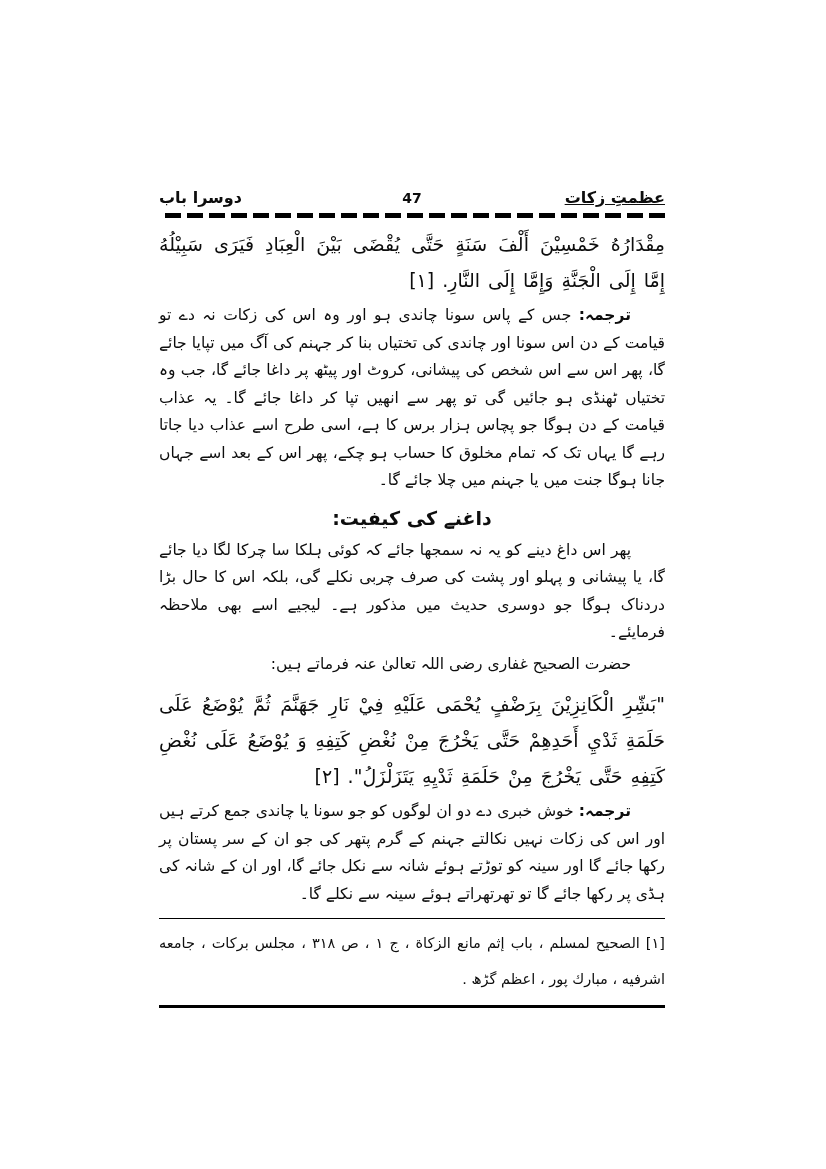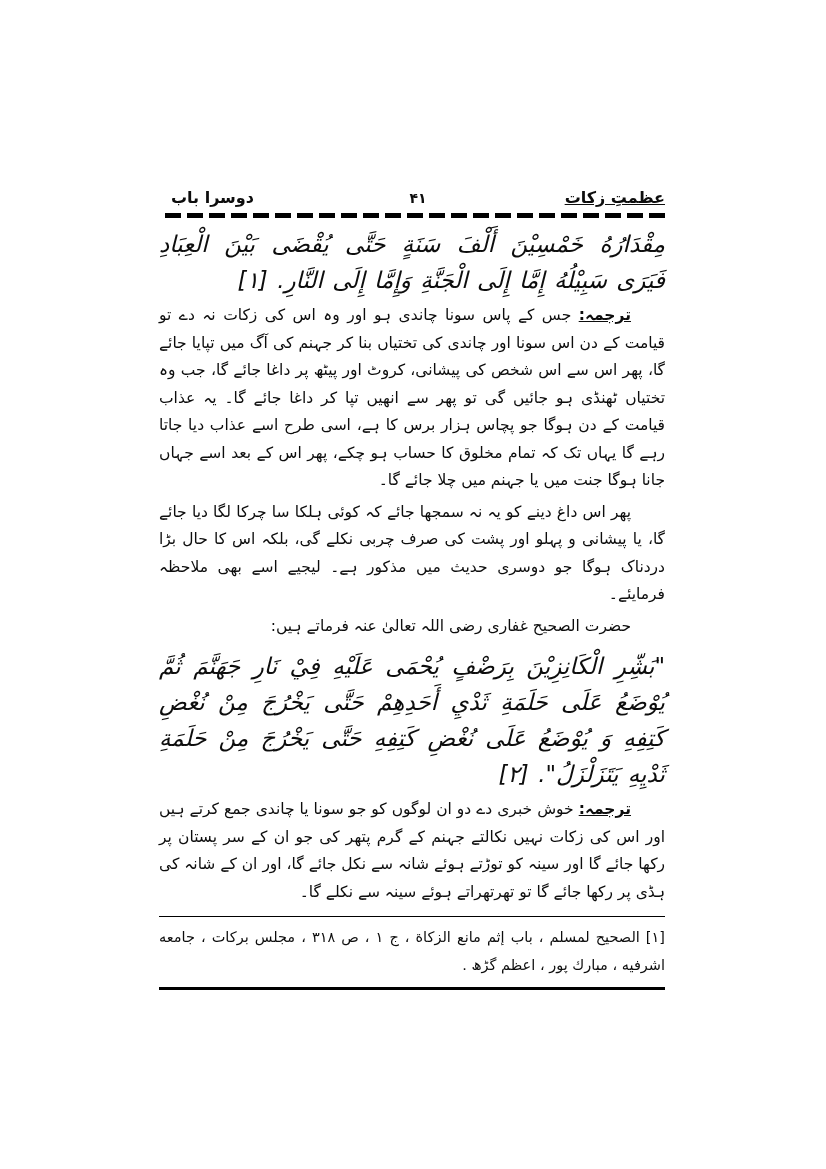--- a/index.html
+++ b/index.html
@@ -26,47 +26,46 @@
   }
   
   .header {
     display: flex;
     align-items: flex-end;
     direction: rtl;
     font-weight: bold;
     font-size: 16px;
     line-height: 24px;
   }
-  .header .h-col { flex: 1; white-space: nowrap; margin-left: 12px; }
+  .header .h-col { flex: 1; white-space: nowrap; }
   .header .h-right  { text-align: right; text-decoration: underline; }
   .header .h-center { text-align: center; font-size: 14px; font-weight: bold; }
   .header .h-left   { text-align: left; }
   .rule-dashed {
     height: 5px;
     margin-top: 3px;
     background: repeating-linear-gradient(to left, #000 0 16px, transparent 16px 22px);
   }
   
   .arabic {
-    font-size: 23px;
+    font-size: 19px;
     line-height: 36px;
     text-align: justify;
     margin: 8px 0 4px 0;
     word-spacing: 2px;
-    font-style: italic;
   }
   
   .urdu {
     font-size: 15.5px;
     line-height: 27.5px;
     text-align: justify;
     margin: 4px 0;
   }
   .indent { text-indent: 34px; }
-  .label-bold { font-weight: bold; text-decoration: underline; }
+  .label-bold { font-weight: bold; }
   .section-heading {
     text-align: center;
     font-weight: bold;
     font-size: 19px;
     line-height: 30px;
     margin: 8px 0 4px 0;
   }
   .narrator {
     font-size: 15.5px;
     line-height: 27.5px;
@@ -74,47 +73,48 @@
     margin: 2px 0 0 0;
   }
   
   .footnote-sep {
     border: none;
     border-top: 1.5px solid #000;
     margin: 10px 0 6px 0;
   }
   .footnote {
     font-size: 14.5px;
-    line-height: 28px;
+    line-height: 36px;
     text-align: justify;
     margin: 0 0 2px 0;
   }
   .rule-bottom {
     height: 0;
     border-top: 3px solid #000;
     margin-top: 8px;
   }
 </style>
 </head>
 <body>
 
 <div class="page">
   <div class="content">
 
     <div class="header">
       <div class="h-col h-right">عظمتِ زکات</div>
-      <div class="h-col h-center">۴۱</div>
+      <div class="h-col h-center">47</div>
       <div class="h-col h-left">دوسرا باب</div>
     </div>
     <div class="rule-dashed"></div>
 
     <p class="arabic">مِقْدَارُهُ خَمْسِيْنَ أَلْفَ سَنَةٍ حَتَّى يُقْضَى بَيْنَ الْعِبَادِ فَيَرَى سَبِيْلُهُ إِمَّا إِلَى الْجَنَّةِ وَإِمَّا إِلَى النَّارِ. [۱]</p>
 
     <p class="urdu indent"><b class="label-bold">ترجمہ:</b><span> جس کے پاس سونا چاندی ہو اور وہ اس کی زکات نہ دے تو قیامت کے دن اس سونا اور چاندی کی تختیاں بنا کر جہنم کی آگ میں تپایا جائے گا، پھر اس سے اس شخص کی پیشانی، کروٹ اور پیٹھ پر داغا جائے گا، جب وہ تختیاں ٹھنڈی ہو جائیں گی تو پھر سے انھیں تپا کر داغا جائے گا۔ یہ عذاب قیامت کے دن ہوگا جو پچاس ہزار برس کا ہے، اسی طرح اسے عذاب دیا جاتا رہے گا یہاں تک کہ تمام مخلوق کا حساب ہو چکے، پھر اس کے بعد اسے جہاں جانا ہوگا جنت میں یا جہنم میں چلا جائے گا۔</span></p>
 
+    <div class="section-heading">داغنے کی کیفیت:</div>
 
     <p class="urdu indent">پھر اس داغ دینے کو یہ نہ سمجھا جائے کہ کوئی ہلکا سا چرکا لگا دیا جائے گا، یا پیشانی و پہلو اور پشت کی صرف چربی نکلے گی، بلکہ اس کا حال بڑا دردناک ہوگا جو دوسری حدیث میں مذکور ہے۔ لیجیے اسے بھی ملاحظہ فرمایئے۔</p>
 
     <p class="narrator">حضرت الصحيح غفاری رضی اللہ تعالیٰ عنہ فرماتے ہیں:</p>
 
     <p class="arabic">"بَشِّرِ الْكَانِزِيْنَ بِرَضْفٍ يُحْمَى عَلَيْهِ فِيْ نَارِ جَهَنَّمَ ثُمَّ يُوْضَعُ عَلَى حَلَمَةِ ثَدْيِ أَحَدِهِمْ حَتَّى يَخْرُجَ مِنْ نُغْضِ كَتِفِهِ وَ يُوْضَعُ عَلَى نُغْضِ كَتِفِهِ حَتَّى يَخْرُجَ مِنْ حَلَمَةِ ثَدْيِهِ يَتَزَلْزَلُ". [۲]</p>
 
     <p class="urdu indent"><b class="label-bold">ترجمہ:</b><span> خوش خبری دے دو ان لوگوں کو جو سونا یا چاندی جمع کرتے ہیں اور اس کی زکات نہیں نکالتے جہنم کے گرم پتھر کی جو ان کے سر پستان پر رکھا جائے گا اور سینہ کو توڑتے ہوئے شانہ سے نکل جائے گا، اور ان کے شانہ کی ہڈی پر رکھا جائے گا تو تھرتھراتے ہوئے سینہ سے نکلے گا۔</span></p>
 
     <hr class="footnote-sep">

